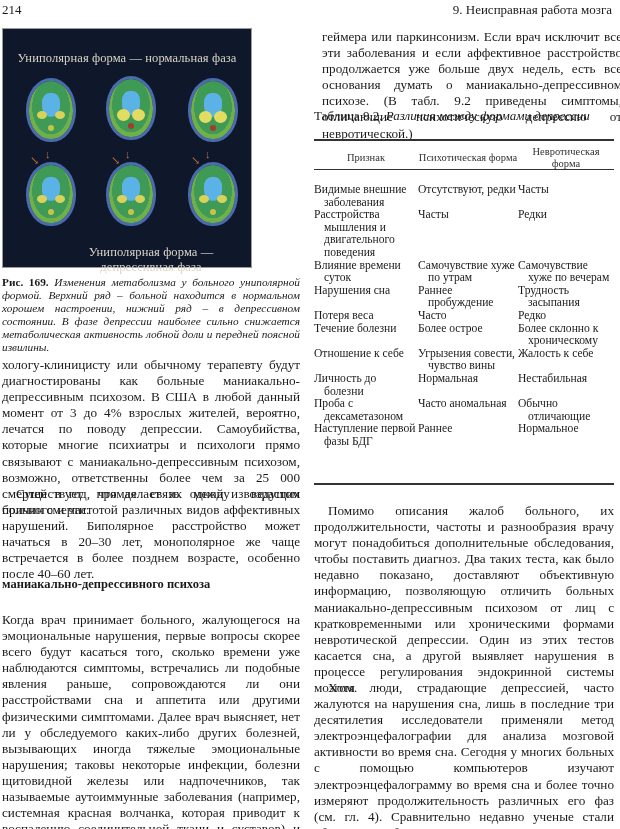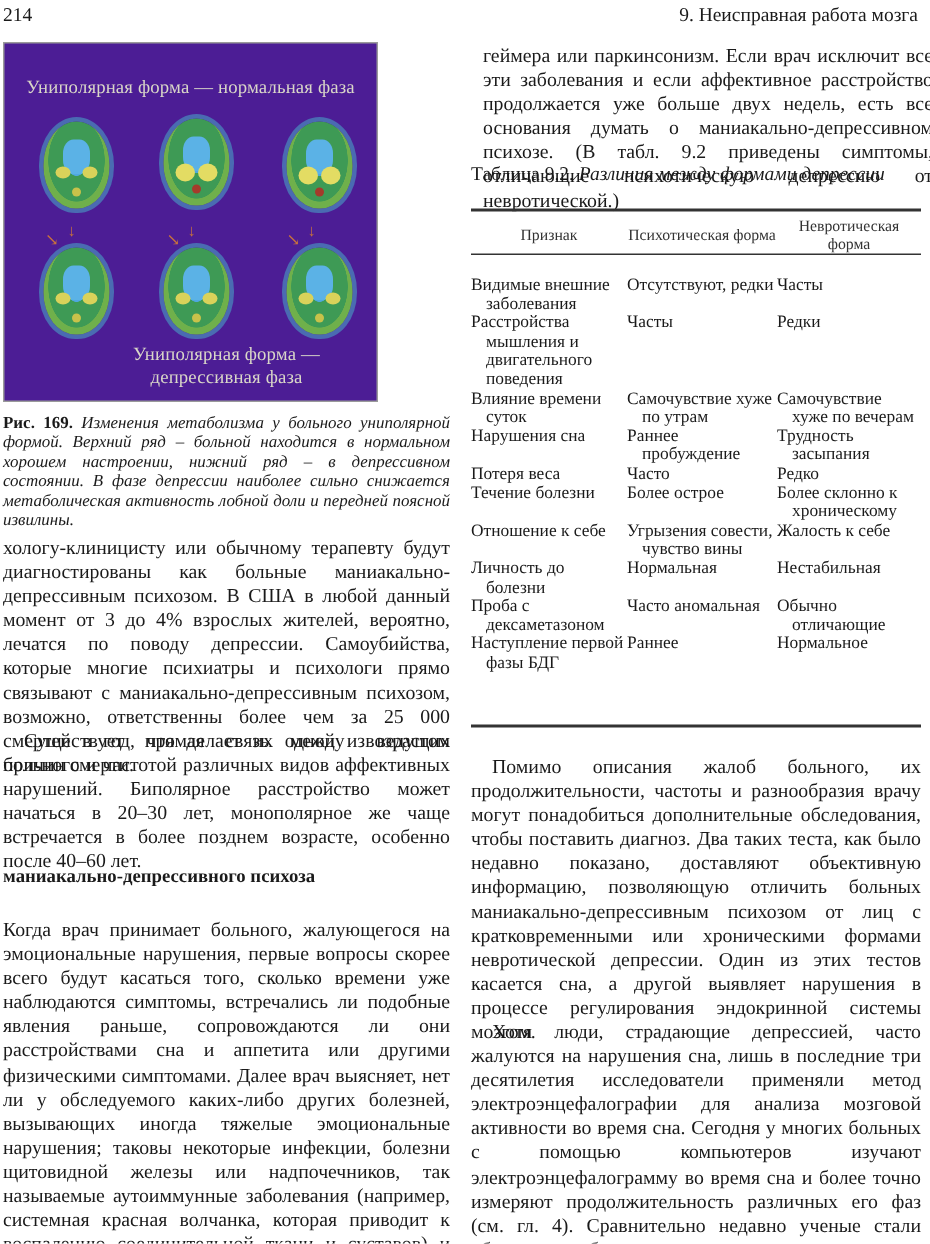--- a/index.html
+++ b/index.html
@@ -7,30 +7,30 @@
       width: 620px; height: 829px; position: relative; overflow: hidden;
       font-family: "Liberation Serif", "DejaVu Serif", serif;
       color: #1a1a1a;
     }
     .page-num { position: absolute; left: 2px; top: 2px; font-size: 13px; }
     .running-head { position: absolute; right: 8px; top: 2px; font-size: 13px; }
 
     
     .figure {
       position: absolute; left: 2px; top: 28px; width: 250px; height: 240px;
-      background: #4c1d95;
+      background: #0f172a;
       border: 1px solid #9a9a9a;
       box-sizing: border-box;
     }
     .fig-label {
       position: absolute; left: 0; right: 0; text-align: center;
       color: #d9d6c8; font-size: 12.5px; letter-spacing: 0.1px;
     }
     .fig-label.top { top: 22px; }
-    .fig-label.bottom { top: 200px; padding-left: 48px; }
+    .fig-label.bottom { top: 216px; padding-left: 48px; }
     .brain {
       position: absolute; width: 44px; height: 58px; border-radius: 50% 50% 48% 48%;
       background: radial-gradient(ellipse at 50% 45%, #4fa8e0 0 22%, #3e9a55 23% 60%, #6fb04b 61% 78%, #4a72b8 79% 100%);
       box-shadow: 0 0 0 3px #4a6bb2;
     }
     .brain .core {
       position: absolute; left: 30%; top: 20%; width: 40%; height: 40%;
       background: #5bb2e6; border-radius: 40%;
     }
     .brain .spot1, .brain .spot2 {

